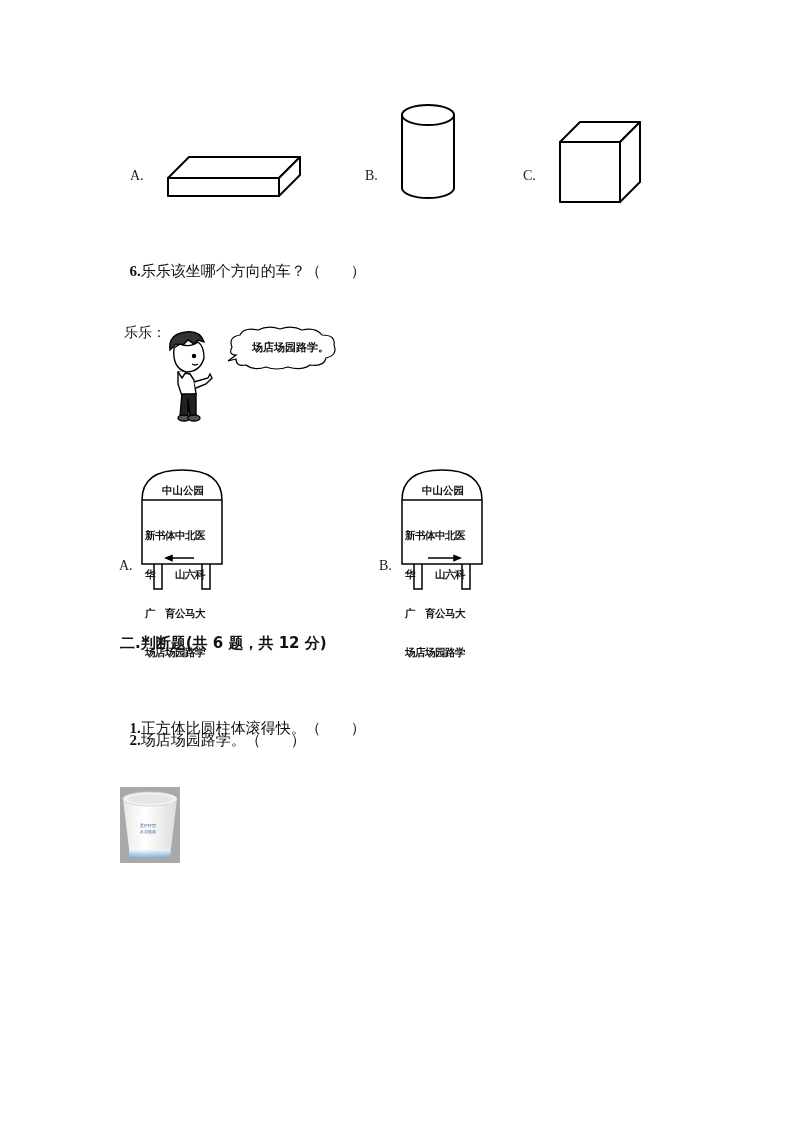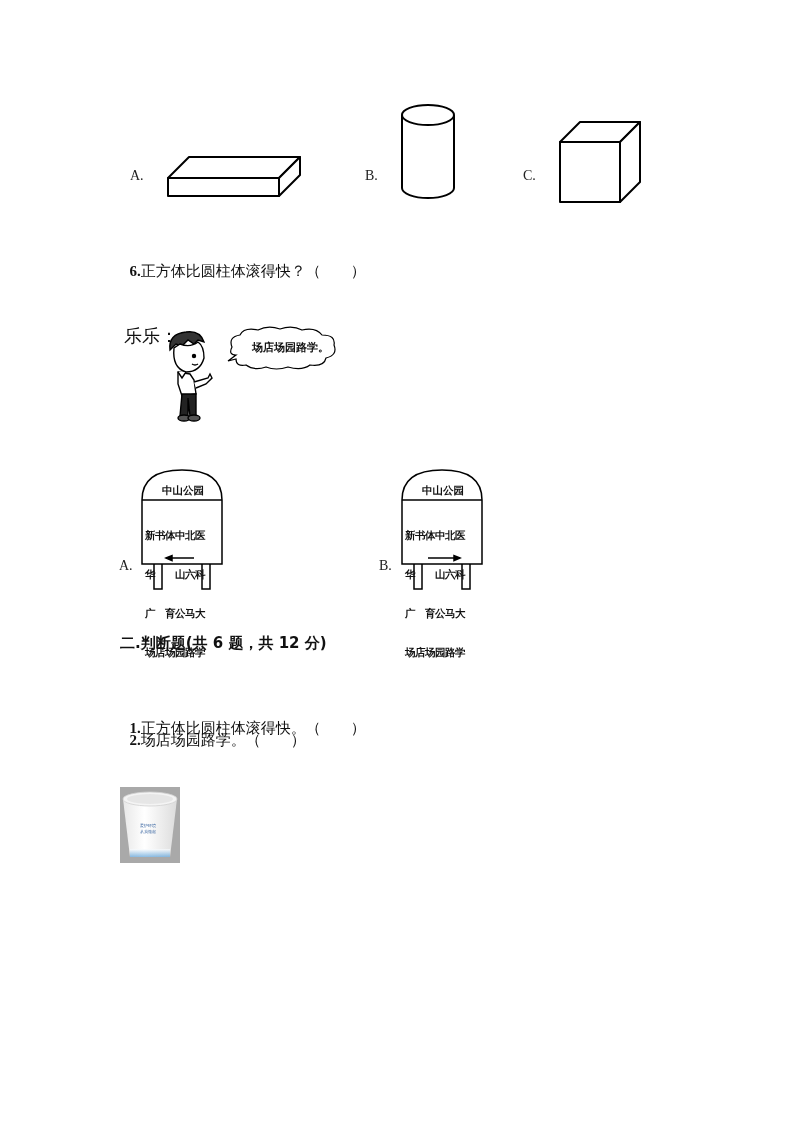--- a/index.html
+++ b/index.html
@@ -36,24 +36,24 @@
 <div class="abs opt-label" style="left:523px; top:168px;">C.</div>
 <svg class="abs" style="left:556px; top:118px;" width="90" height="88">
   <g fill="#fff" stroke="#000" stroke-width="2" stroke-linejoin="round">
     <polygon points="4,24 24,4 84,4 64,24"></polygon>
     <polygon points="64,24 84,4 84,64 64,84"></polygon>
     <rect x="4" y="24" width="60" height="60"></rect>
   </g>
 </svg>
 
 <div class="abs q-text" style="left:120px; top:244px;">
-  <span class="q-num">6.</span><span>正方体比圆柱体滚得快？（　　）</span>
+  <span class="q-num">6.</span><span>乐乐该坐哪个方向的车？（　　）</span>
 </div>
 
-<div class="abs q-text" style="left:124px; top:324px; font-size:18px;">乐乐：</div>
+<div class="abs q-text" style="left:124px; top:324px; font-size:14px;">乐乐：</div>
 
 <svg class="abs" style="left:160px; top:328px;" width="70" height="96">
   <g stroke="#000" stroke-width="1.4" fill="#fff">
 
     <path d="M10,22 Q8,6 26,4 Q40,2 44,14 L38,12 L34,16 L28,12 L22,18 L16,16 Z" fill="#333"></path>
 
     <path d="M14,20 Q12,40 26,44 Q40,44 44,30 Q44,18 38,14 Q30,20 20,16 Z"></path>
     <circle cx="34" cy="28" r="1.5" fill="#000"></circle>
     <path d="M32,36 Q35,38 38,36" fill="none"></path>
 

